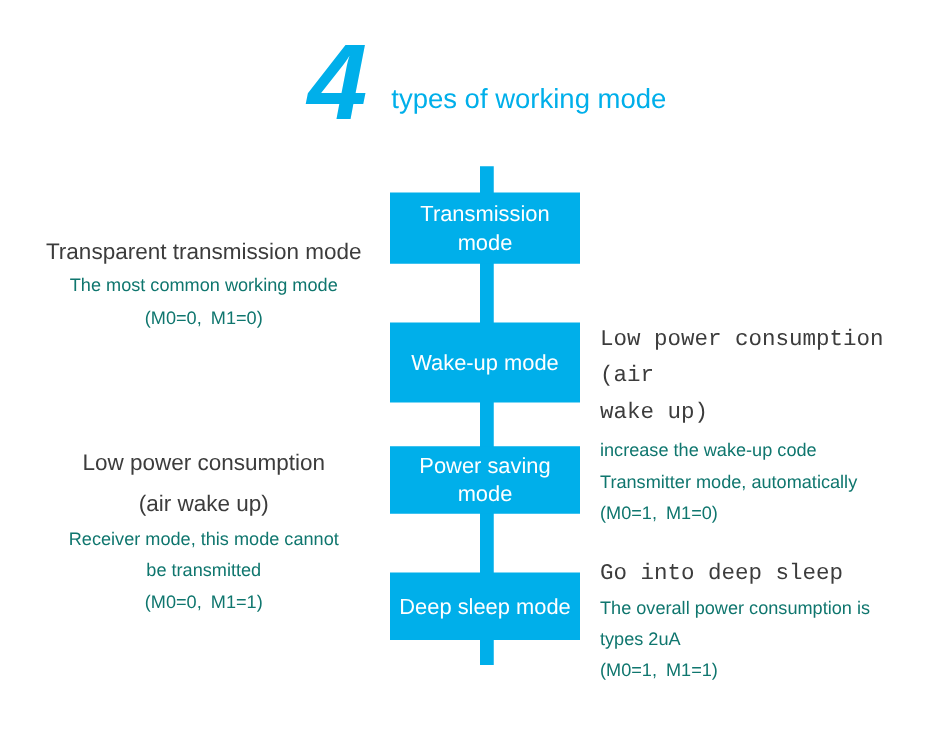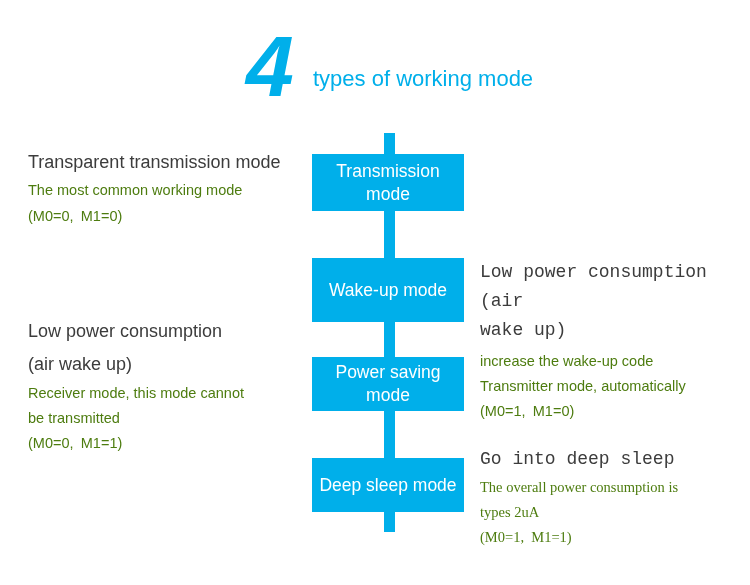--- a/index.html
+++ b/index.html
@@ -59,47 +59,47 @@
     font-size: 17.5px;
     line-height: 23px;
   }
   .box-1 { top: 154px; height: 57px; }
   .box-2 { top: 258px; height: 64px; }
   .box-3 { top: 357px; height: 54px; }
   .box-4 { top: 458px; height: 54px; }
 
   
   .side-block { position: absolute; }
-  .side-block.left  { text-align: left; }
+  .side-block.left  { text-align: center; margin-top: 39px; }
   .side-block.right { text-align: left; }
 
   .headline {
     font-size: 18px;
     color: #3C3C3C;
     line-height: 30px;
   }
   .detail {
     font-size: 14.5px;
-    color: #4d7c0f;
+    color: #0f766e;
     line-height: 26px;
   }
 
   .block-1 { left: 28px;  width: 270px; top: 147px; }
   .block-3 { left: 28px;  width: 270px; top: 315px; }
   .block-2 { left: 480px; width: 252px; top: 258px; }
   .block-4 { left: 480px; width: 258px; top: 445px; }
 
   .block-3 .headline { line-height: 33px; }
   .block-2 .headline, .block-4 .headline { line-height: 29px; font-family: Liberation Mono, monospace; }
 
   .block-3 .detail { line-height: 25px; }
   .block-2 .detail, .block-4 .detail { line-height: 25px; }
 
   .block-2 .details { margin-top: 4px; }
-  .block-4 .details { margin-top: 1px; font-family: Liberation Serif, serif; }
+  .block-4 .details { margin-top: 1px; }
 </style>
 </head>
 <body>
 
 <div class="canvas">
 
   <span class="title-number">4</span>
   <span class="title-text">types of working mode</span>
 
   <div class="spine"></div>

